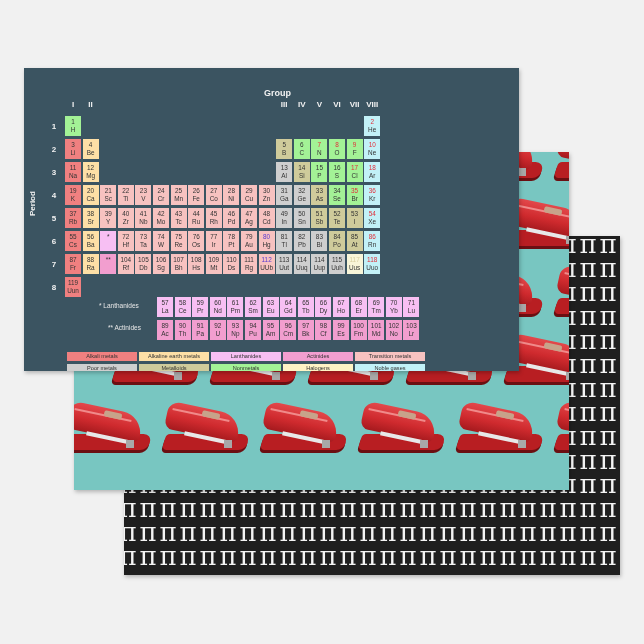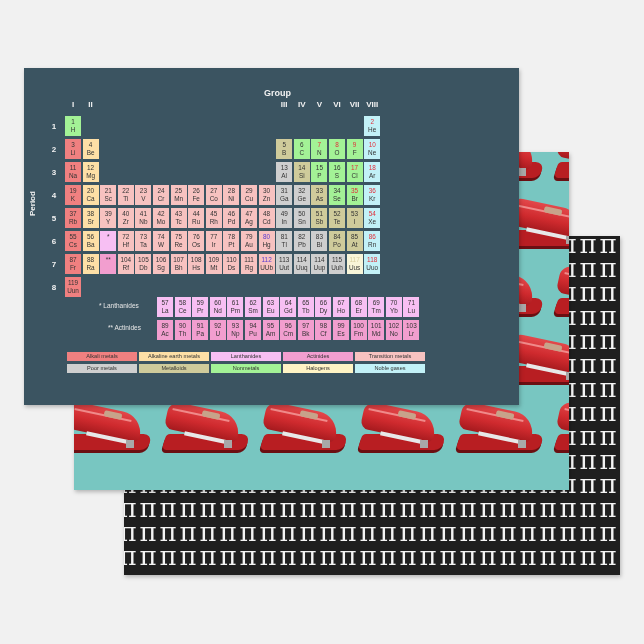--- a/index.html
+++ b/index.html
@@ -3,21 +3,21 @@
 <meta charset="utf-8">
 <style>
   html, body { margin:0; padding:0; }
   body {
     width:644px; height:644px; background:#f1f1f1; position:relative; overflow:hidden;
     font-family:"Liberation Sans", sans-serif;
   }
   .sheet { position:absolute; box-shadow: 1px 2px 4px rgba(0,0,0,0.25); overflow:hidden; }
   #sheet-pi { left:124px; top:236px; width:496px; height:339px; background:#1f1f1f; }
   #sheet-stapler { left:74px; top:152px; width:495px; height:338px; background:#78c6c1; }
-  #sheet-table { left:24px; top:68px; width:495px; height:337px; background:#3b5461; }
+  #sheet-table { left:24px; top:68px; width:495px; height:303px; background:#3b5461; }
 
   
   .pi-grid { position:absolute; left:-6px; top:-4px; width:520px; display:flex; flex-wrap:wrap; }
   .pi-grid span { width:20px; height:24px; color:#f4f4f4; font-family:"DejaVu Serif", serif; font-size:26px; line-height:24px; text-align:center; }
 
   
   .stapler { position:absolute; width:88px; height:52px; }
   .stapler .base { position:absolute; left:2px; top:30px; width:84px; height:16px; background:#b81e22; border-radius:4px 10px 8px 6px; transform:skewX(-18deg); box-shadow:0 3px 0 #6b0f12; }
   .stapler .top { position:absolute; left:4px; top:4px; width:74px; height:28px; background:linear-gradient(180deg,#e3484b 0%,#cf2a2e 55%,#a51a1e 100%); border-radius:14px 26px 8px 10px; transform:rotate(12deg); }
   .stapler .stripe { position:absolute; left:10px; top:10px; width:58px; height:2px; background:#f08a8a; transform:rotate(12deg); }

